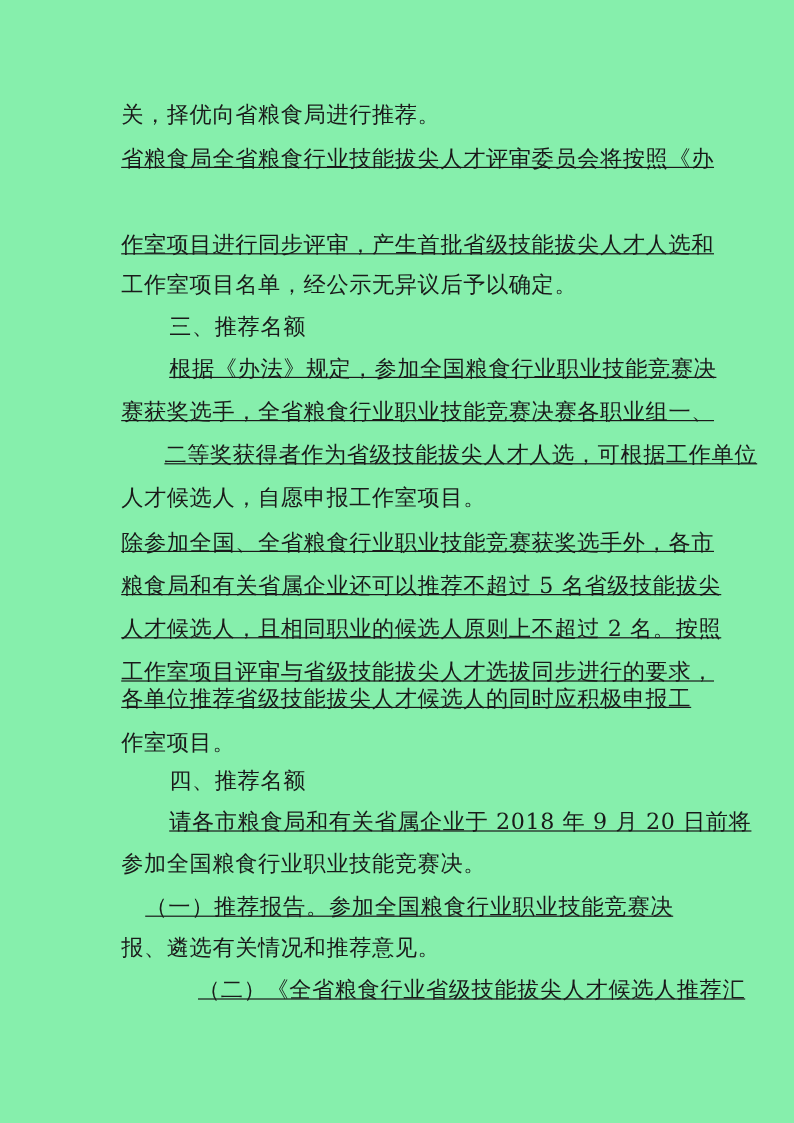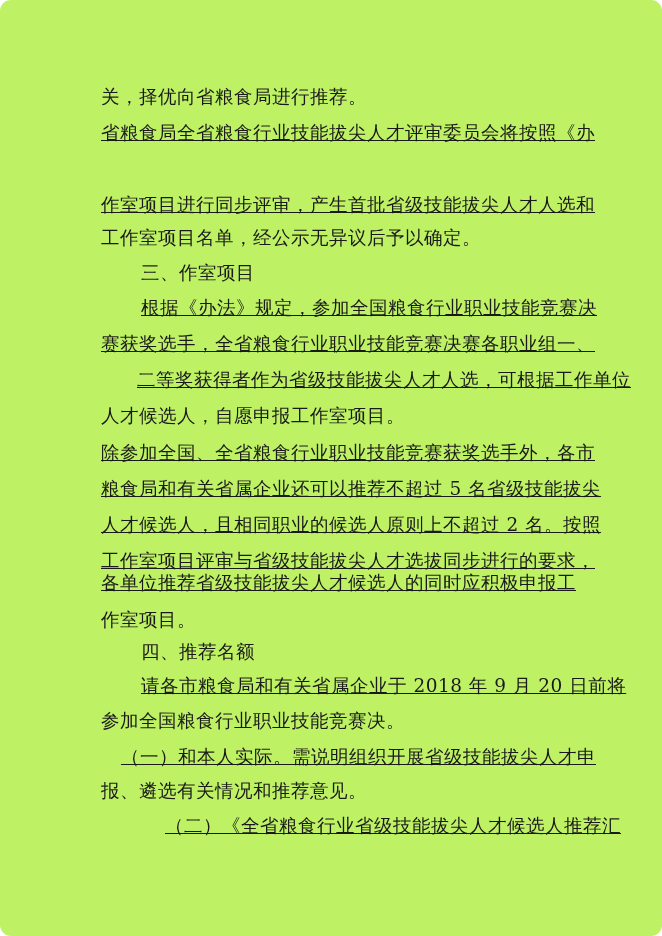--- a/index.html
+++ b/index.html
@@ -1,20 +1,19 @@
 <!DOCTYPE html>
 <html><head>
 <meta charset="utf-8">
 <style>
   html, body { margin: 0; padding: 0; background: #ffffff; }
   body { width: 662px; height: 936px; position: relative; overflow: hidden; }
   .page {
     position: absolute; left: 0; top: 0; width: 662px; height: 936px;
-    background: #bef264;
-    border-radius: 11px;
+    background: #86efac;
   }
   .line {
     position: absolute;
     left: 101px;
     width: 460px;
     height: 24px;
     line-height: 24px;
     font-family: "DejaVu Serif", "Liberation Serif", serif;
     font-size: 18.5px;
     color: #1a1a1a;
@@ -26,30 +25,30 @@
   .line.indent2 { left: 121px; width: 440px; }
 </style>
 </head>
 <body>
 
 <div class="page">
   <div class="line" style="top: 85px;">关，择优向省粮食局进行推荐。</div>
   <div class="line full" style="top: 121px;">省粮食局全省粮食行业技能拔尖人才评审委员会将按照《办</div>
   <div class="line full" style="top: 193px;">作室项目进行同步评审，产生首批省级技能拔尖人才人选和</div>
   <div class="line" style="top: 226px;">工作室项目名单，经公示无异议后予以确定。</div>
-  <div class="line indent" style="top: 261px;">三、作室项目</div>
+  <div class="line indent" style="top: 261px;">三、推荐名额</div>
   <div class="line indent full" style="top: 296px;">根据《办法》规定，参加全国粮食行业职业技能竞赛决</div>
   <div class="line full" style="top: 332px;">赛获奖选手，全省粮食行业职业技能竞赛决赛各职业组一、</div>
   <div class="line full" style="top: 368px; margin-left: 36px;">二等奖获得者作为省级技能拔尖人才人选，可根据工作单位</div>
   <div class="line" style="top: 404px;">人才候选人，自愿申报工作室项目。</div>
   <div class="line full" style="top: 441px;">除参加全国、全省粮食行业职业技能竞赛获奖选手外，各市</div>
   <div class="line full" style="top: 477px;">粮食局和有关省属企业还可以推荐不超过 5 名省级技能拔尖</div>
   <div class="line full" style="top: 513px;">人才候选人，且相同职业的候选人原则上不超过 2 名。按照</div>
   <div class="line full" style="top: 549px;">工作室项目评审与省级技能拔尖人才选拔同步进行的要求，</div>
   <div class="line full" style="width: 440px; top: 571px;">各单位推荐省级技能拔尖人才候选人的同时应积极申报工</div>
   <div class="line" style="top: 608px;">作室项目。</div>
   <div class="line indent" style="top: 640px;">四、推荐名额</div>
   <div class="line indent full" style="top: 674px;">请各市粮食局和有关省属企业于 2018 年 9 月 20 日前将</div>
   <div class="line" style="top: 709px;">参加全国粮食行业职业技能竞赛决。</div>
-  <div class="line indent2 full" style="top: 745px;">（一）和本人实际。需说明组织开展省级技能拔尖人才申</div>
+  <div class="line indent2 full" style="top: 745px;">（一）推荐报告。参加全国粮食行业职业技能竞赛决</div>
   <div class="line" style="top: 779px;">报、遴选有关情况和推荐意见。</div>
   <div class="line indent2 full" style="top: 814px; margin-left: 44px;">（二）《全省粮食行业省级技能拔尖人才候选人推荐汇</div>
 </div>
 
 </body></html>

